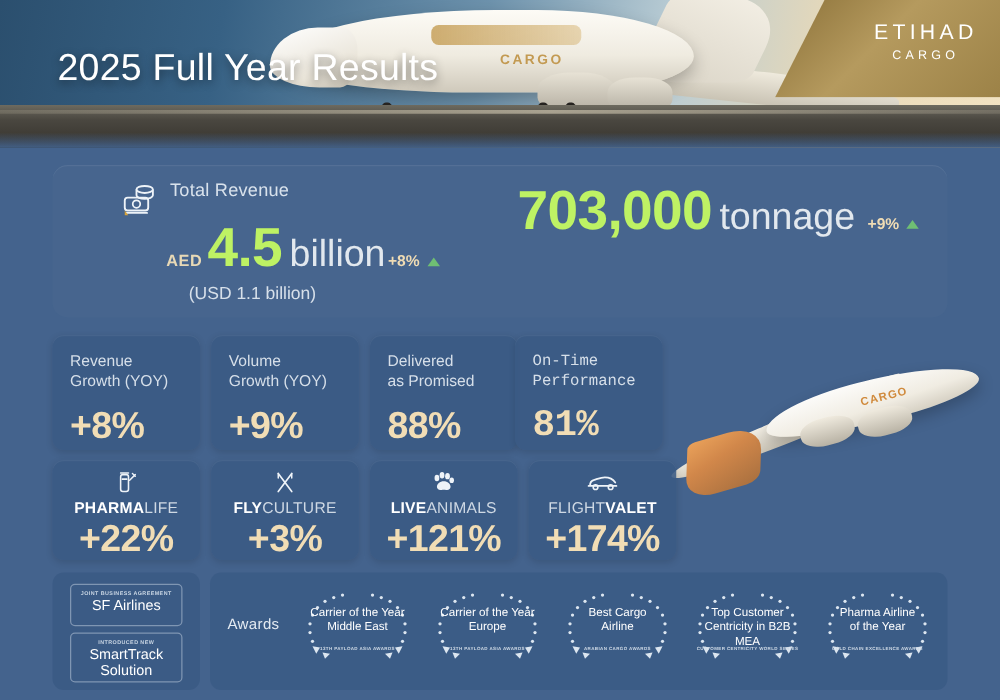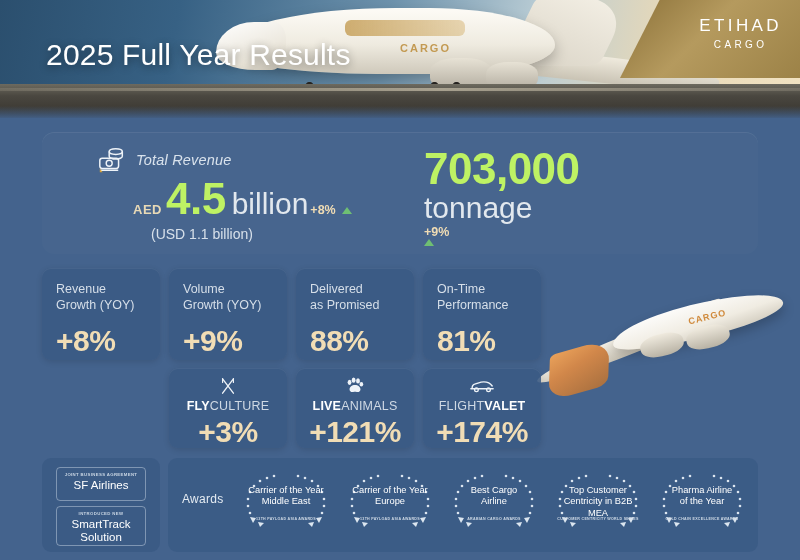--- a/index.html
+++ b/index.html
@@ -119,21 +119,21 @@
 
   
   .panel {
     position: absolute; left: 42px; top: 132px;
     width: 716px; height: 122px;
     background: rgba(72,103,143,0.62);
     border-radius: 12px;
     box-shadow: inset 0 1px 0 rgba(255,255,255,0.07);
   }
   .stat-block { position: absolute; }
-  .stat-head { display: flex; align-items: center; gap: 9px; font-style: italic; }
+  .stat-head { display: flex; align-items: flex-start; gap: 9px; }
   .stat-label { font-size: 14.5px; color: #d9e2ec; letter-spacing: 0.2px; }
   .stat-icon { width: 30px; height: 30px; display:block; }
   .big-row { display: flex; align-items: baseline; margin-top: 2px; }
   .cur { font-size: 13px; color: #e8d9b6; letter-spacing: 0.5px; margin-right: 4px; font-weight:600; }
   .big-num { font-size: 44px; color: #bef264; font-weight: 700; line-height: 1; letter-spacing: -0.5px; }
   .big-unit { font-size: 30px; color: #e2e8ee; margin-left: 6px; font-weight: 400; }
   .delta { font-size: 12.5px; color: #f0dcb4; font-weight: 700; margin-left: 2px; }
   .up-arrow { display:inline-block; width:0;height:0;margin-left:6px;
     border-left:5px solid transparent;border-right:5px solid transparent;border-bottom:7px solid #6fbf73; }
   .sub-note { font-size: 14px; color: #d7e0ea; margin-top: 5px; }
@@ -288,21 +288,21 @@
         <span class="cur">AED</span>
         <span class="big-num">4.5</span>
         <span class="big-unit">billion</span>
         <span class="delta">+8%</span>
         <span class="up-arrow"></span>
       </div>
       <div class="sub-note" style="margin-left:54px;">(USD  1.1 billion)</div>
     </div>
 
     <div class="stat-block" style="left:358px; top:13px;">
-      <div class="big-row" style="margin-left:14px;flex-direction:column;">
+      <div class="big-row" style="margin-left:14px;">
         <span class="big-num">703,000</span>
         <span class="big-unit">tonnage</span>
         <span class="delta" style="margin-left:10px;">+9%</span>
         <span class="up-arrow"></span>
       </div>
     </div>
   </div>
 
   <div class="card kpi" style="left:42px; top:268px;">
     <div class="card-title">
@@ -318,28 +318,39 @@
     </div>
     <div class="card-value">+9%</div>
   </div>
   <div class="card kpi" style="left:296px; top:268px;">
     <div class="card-title">
       <div>Delivered</div>
       <div>as Promised</div>
     </div>
     <div class="card-value">88%</div>
   </div>
-  <div class="card kpi" style="left:423px; top:268px;">
+  <div class="card kpi" style="left:412px; top:268px;font-family:Liberation Mono, monospace;">
     <div class="card-title">
       <div>On-Time</div>
       <div>Performance</div>
     </div>
     <div class="card-value">81%</div>
   </div>
 
+  <div class="card prod" style="left:42px; top:368px;">
+    <div class="prod-icon">
+      <svg width="18" height="20" viewBox="0 0 20 22">
+        <rect x="5" y="4" width="7" height="15" rx="2" fill="none" stroke="#eef3f8" stroke-width="1.4"></rect>
+        <path d="M5 2.5h7M6.5 8h4" stroke="#eef3f8" stroke-width="1.4" stroke-linecap="round"></path>
+        <path d="M13 9l5-5M15.5 3l2.5 2.5" stroke="#eef3f8" stroke-width="1.3" stroke-linecap="round"></path>
+      </svg>
+    </div>
+    <div class="prod-name"><b>PHARMA</b><span>LIFE</span></div>
+    <div class="card-value">+22%</div>
+  </div>
 
   <div class="card prod" style="left:169px; top:368px;">
     <div class="prod-icon">
       <svg width="18" height="20" viewBox="0 0 20 22">
         <path d="M4 3l12 16M16 3L4 19" stroke="#eef3f8" stroke-width="1.5" stroke-linecap="round"></path>
         <path d="M4 3v4M16 3v4" stroke="#eef3f8" stroke-width="1.3" stroke-linecap="round"></path>
       </svg>
     </div>
     <div class="prod-name"><b>FLY</b><span>CULTURE</span></div>
     <div class="card-value">+3%</div>

